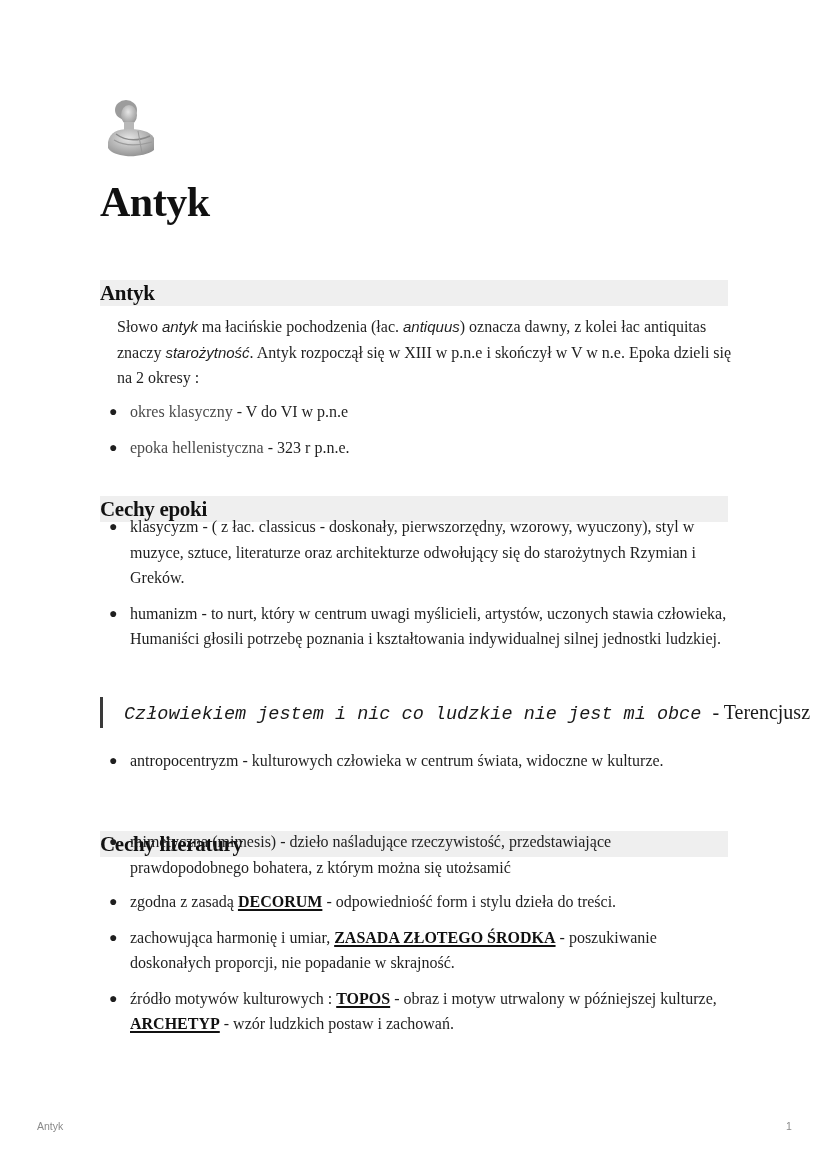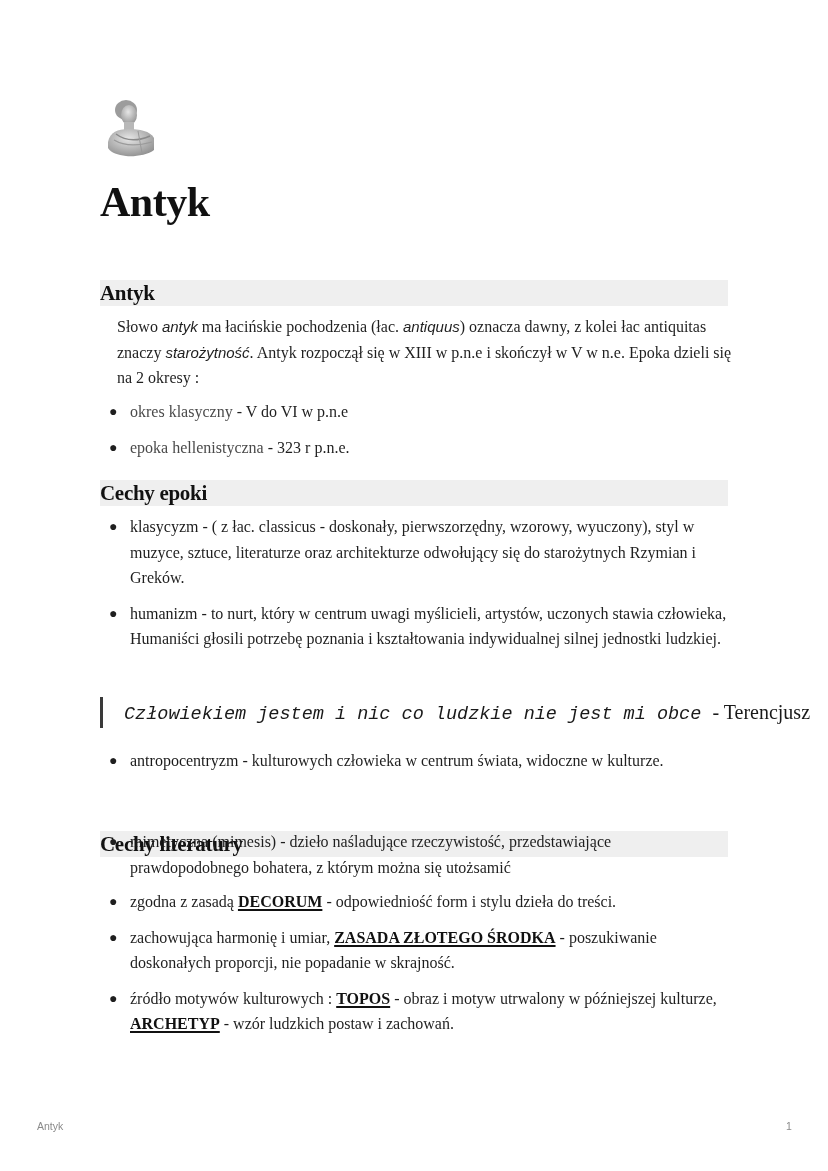--- a/index.html
+++ b/index.html
@@ -63,21 +63,21 @@
   <li style="margin-bottom:10px;">
     <span class="bullet">●</span>
     <a class="link">okres klasyczny</a><span> - V do VI w  p.n.e</span>
   </li>
   <li>
     <span class="bullet">●</span>
     <a class="link">epoka hellenistyczna </a><span>- 323 r  p.n.e.</span>
   </li>
 </ul>
 
-<h2 class="h2" style="top:480px;">Cechy epoki</h2>
+<h2 class="h2" style="top:496px;">Cechy epoki</h2>
 
 <ul class="list" style="top:514px;">
   <li style="margin-bottom:10px;">
     <span class="bullet">●</span>
     <span class="term">klasycyzm</span><span> - ( z łac.  classicus - doskonały, pierwszorzędny, wzorowy, wyuczony), styl w muzyce, sztuce, literaturze oraz architekturze odwołujący się do starożytnych Rzymian i Greków.</span>
   </li>
   <li>
     <span class="bullet">●</span>
     <span class="term">humanizm</span><span> - to nurt, który w centrum uwagi myślicieli, artystów, uczonych stawia człowieka, Humaniści głosili potrzebę poznania i kształtowania indywidualnej silnej jednostki ludzkiej.</span>
   </li>

